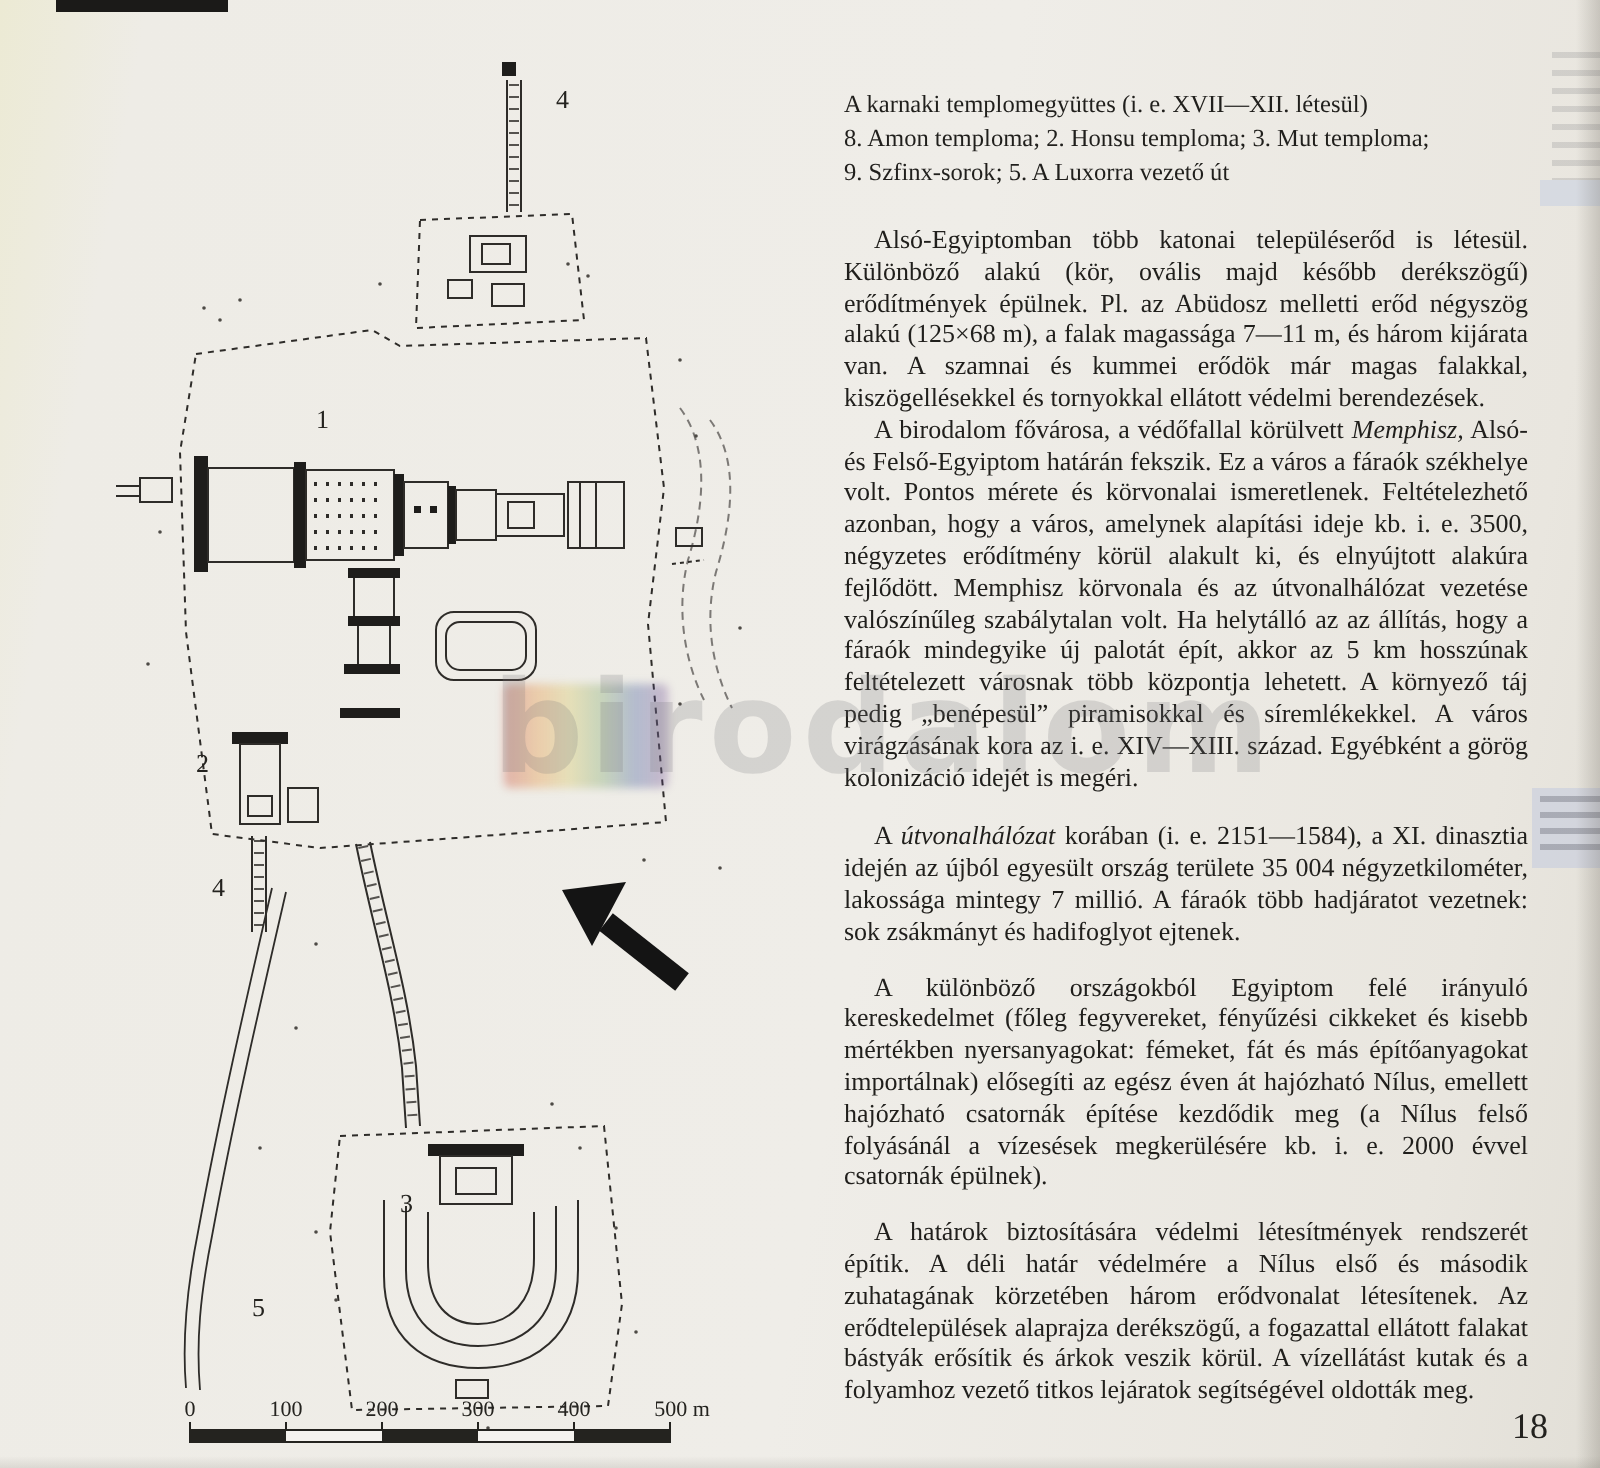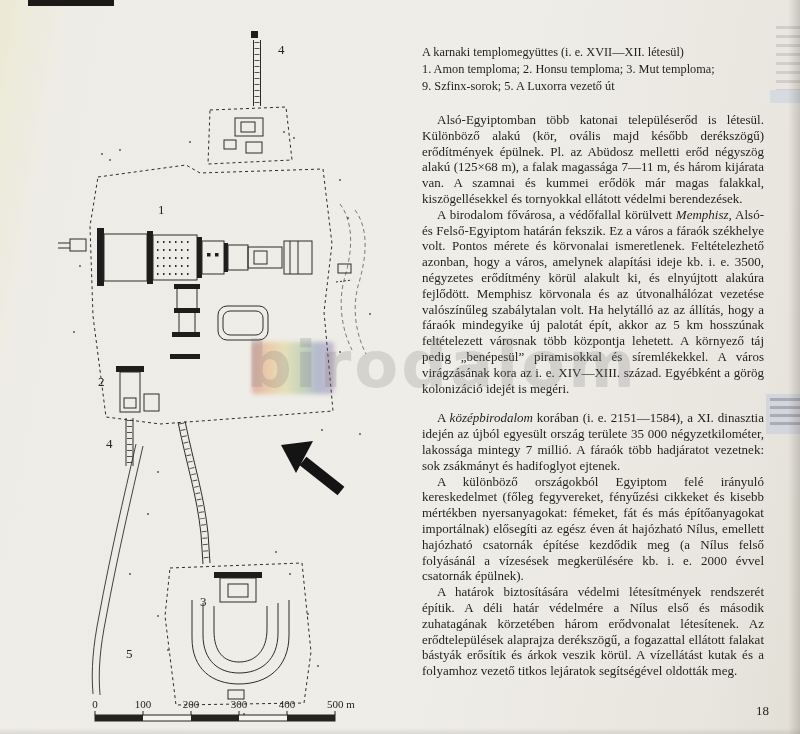--- a/index.html
+++ b/index.html
@@ -36,23 +36,23 @@
 
   
   .caption { position: absolute; left: 422px; top: 44px; width: 346px;
     font-size: 12.3px; line-height: 1.38; color: #201f1c; }
 
   
   .text-col { position: absolute; left: 422px; top: 112px; width: 342px;
     font-size: 13px; line-height: 15.8px; text-align: justify; color: #201f1c; }
   .text-col p { margin: 0; text-indent: 15px; }
   .text-col p.section-gap { margin-top: 14px; }
-  .text-col p.pgap { margin-top: 0; }
-
-  .page-number { position: absolute; left: 756px; top: 703px; font-size: 13px; color: #23221f; }
+  .text-col p.pgap { margin-top: 12px; }
+
+  .page-number { position: absolute; left: 756px; top: 703px; font-size: 18px; color: #23221f; }
 
   
   .watermark { position: absolute; left: 246px; top: 334px; width: 430px; height: 66px;
     pointer-events: none; z-index: 5; }
   .wm-logo { position: absolute; left: 6px; top: 8px; width: 82px; height: 52px;
     background: linear-gradient(90deg, rgba(196,62,46,0.34), rgba(228,136,44,0.32), rgba(208,190,64,0.28), rgba(96,148,74,0.28), rgba(64,92,158,0.34), rgba(112,64,140,0.30));
     filter: blur(2px); border-radius: 3px; }
   .wm-text { position: absolute; left: 0; top: -6px;
     font-family: "DejaVu Sans", sans-serif; font-weight: bold; font-size: 64px;
     letter-spacing: 3px; color: rgba(120,120,122,0.22); }
@@ -234,28 +234,28 @@
         <text x="151" y="694">200</text>
         <text x="199" y="694">300</text>
         <text x="247" y="694">400</text>
         <text x="301" y="694">500 m</text>
       </g>
     </g>
   </svg>
 
   <div class="caption">
     <div>A karnaki templomegyüttes (i. e. XVII—XII. létesül)</div>
-    <div>1. Amon temploma; 2. Honsu temploma; 3. Mut temploma;</div>
+    <div>8. Amon temploma; 2. Honsu temploma; 3. Mut temploma;</div>
     <div>9. Szfinx-sorok; 5. A Luxorra vezető út</div>
   </div>
 
   <div class="text-col">
     <p>Alsó-Egyiptomban több katonai településerőd is létesül. Különböző alakú (kör, ovális majd később derékszögű) erődítmények épülnek. Pl. az Abüdosz melletti erőd négyszög alakú (125×68 m), a falak magassága 7—11 m, és három kijárata van. A szamnai és kummei erődök már magas falakkal, kiszögellésekkel és tornyokkal ellátott védelmi berendezések.</p>
     <p><span>A birodalom fővárosa, a védőfallal körülvett </span><i>Memphisz,</i><span> Alsó- és Felső-Egyiptom határán fekszik. Ez a város a fáraók székhelye volt. Pontos mérete és körvonalai ismeretlenek. Feltételezhető azonban, hogy a város, amelynek alapítási ideje kb. i. e. 3500, négyzetes erődítmény körül alakult ki, és elnyújtott alakúra fejlődött. Memphisz körvonala és az útvonalhálózat vezetése valószínűleg szabálytalan volt. Ha helytálló az az állítás, hogy a fáraók mindegyike új palotát épít, akkor az 5 km hosszúnak feltételezett városnak több központja lehetett. A környező táj pedig „benépesül” piramisokkal és síremlékekkel. A város virágzásának kora az i. e. XIV—XIII. század. Egyébként a görög kolonizáció idejét is megéri.</span></p>
-    <p class="section-gap"><span>A </span><i>középbirodalom</i><span> korában (i. e. 2151—1584), a XI. dinasztia idején az újból egyesült ország területe 35 000 négyzetkilométer, lakossága mintegy 7 millió. A fáraók több hadjáratot vezetnek: sok zsákmányt és hadifoglyot ejtenek.</span></p>
+    <p class="section-gap"><span>A </span><i>útvonalhálózat</i><span> korában (i. e. 2151—1584), a XI. dinasztia idején az újból egyesült ország területe 35 004 négyzetkilométer, lakossága mintegy 7 millió. A fáraók több hadjáratot vezetnek: sok zsákmányt és hadifoglyot ejtenek.</span></p>
     <p class="pgap">A különböző országokból Egyiptom felé irányuló kereskedelmet (főleg fegyvereket, fényűzési cikkeket és kisebb mértékben nyersanyagokat: fémeket, fát és más építőanyagokat importálnak) elősegíti az egész éven át hajózható Nílus, emellett hajózható csatornák építése kezdődik meg (a Nílus felső folyásánál a vízesések megkerülésére kb. i. e. 2000 évvel csatornák épülnek).</p>
     <p class="pgap">A határok biztosítására védelmi létesítmények rendszerét építik. A déli határ védelmére a Nílus első és második zuhatagának körzetében három erődvonalat létesítenek. Az erődtelepülések alaprajza derékszögű, a fogazattal ellátott falakat bástyák erősítik és árkok veszik körül. A vízellátást kutak és a folyamhoz vezető titkos lejáratok segítségével oldották meg.</p>
   </div>
 
   <div class="watermark">
     <div class="wm-logo"></div>
     <span class="wm-text">birodalom</span>
   </div>
 
   <div class="page-number">18</div>

